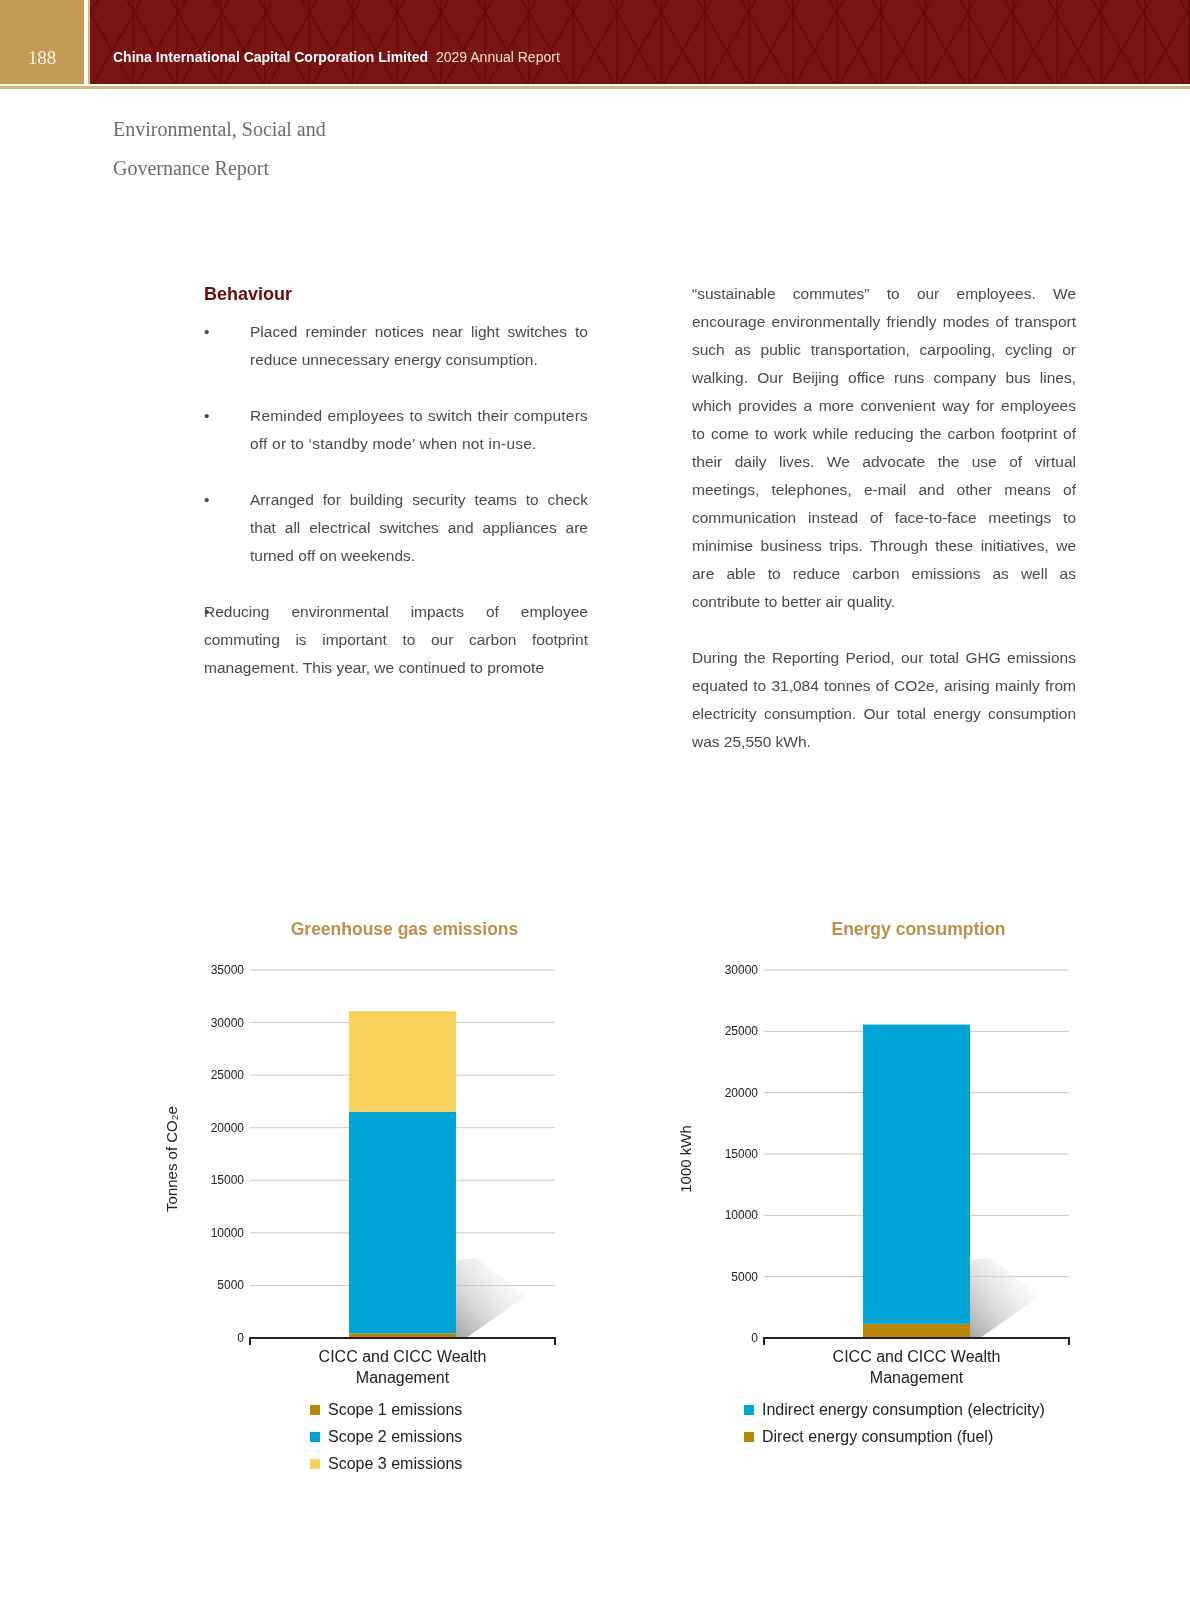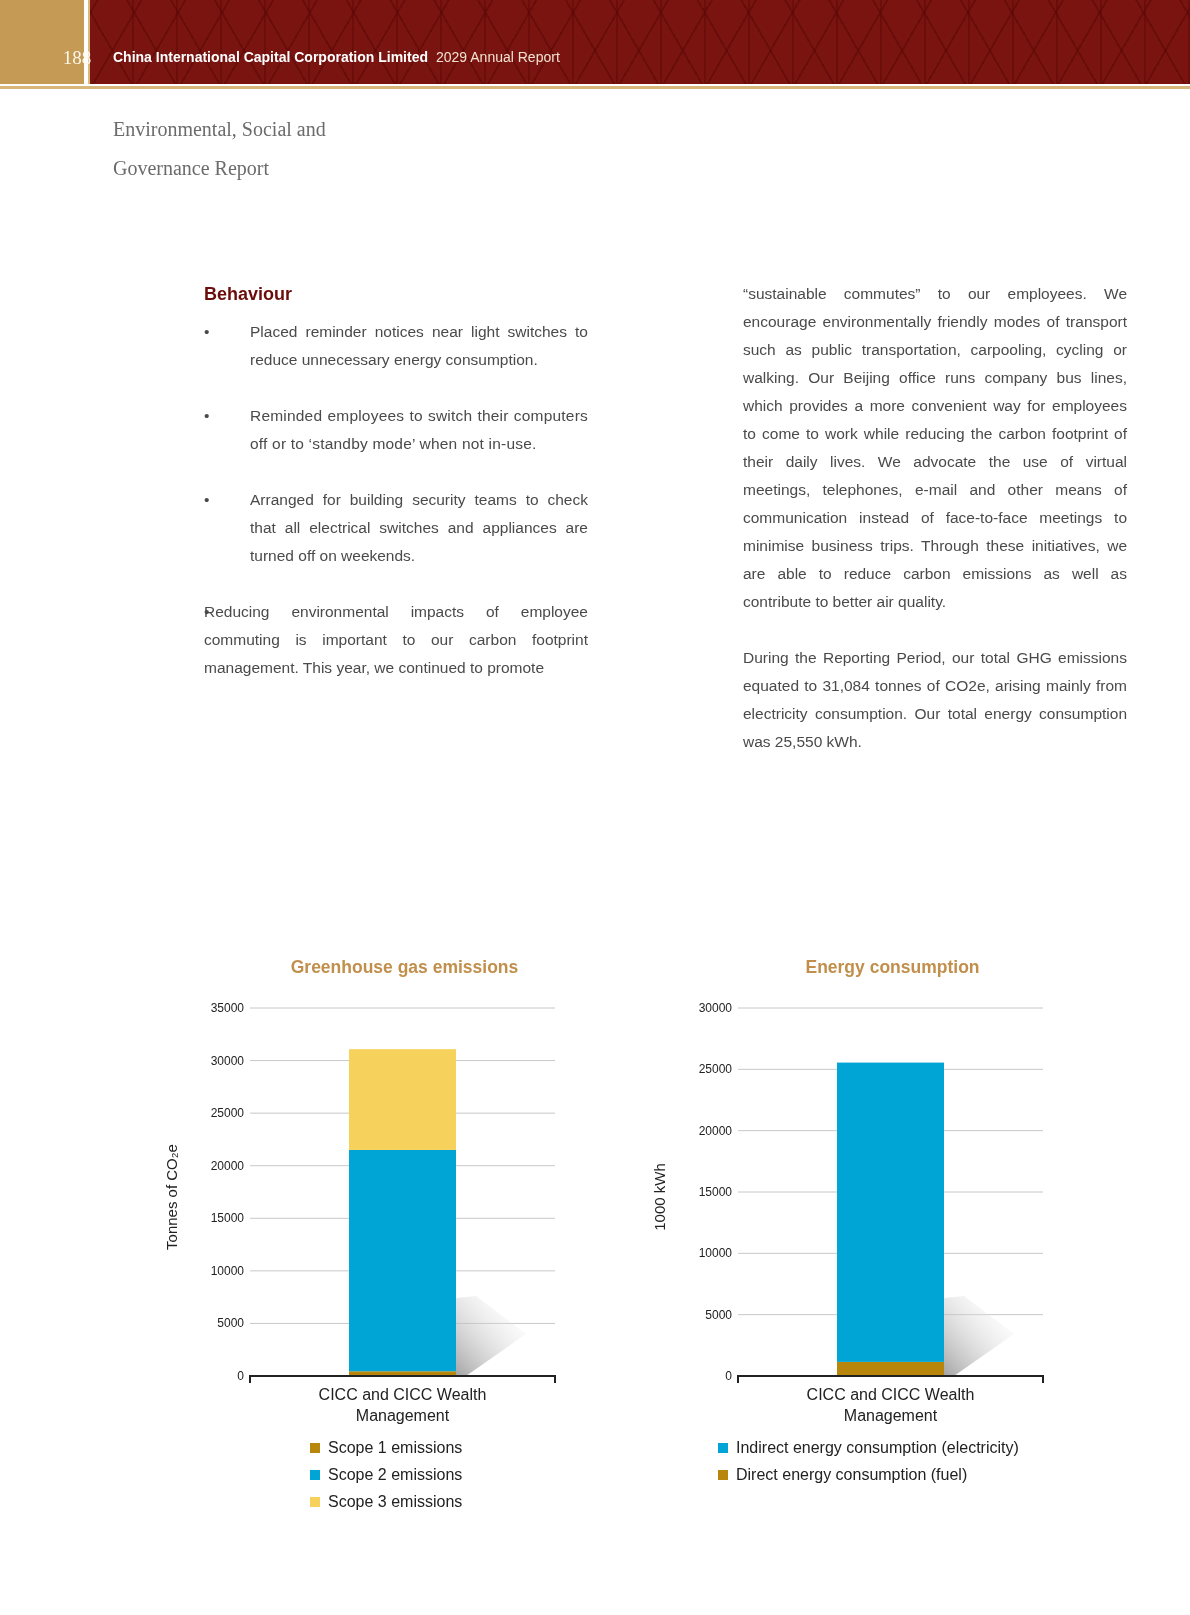--- a/index.html
+++ b/index.html
@@ -31,53 +31,53 @@
   }
   .company b { font-weight: bold; }
   .company .yr { font-weight: normal; color: #f3e2d2; margin-left: 8px; }
 
   .doc-title {
     position: absolute; left: 113px; top: 110px; width: 500px;
     font-family: "Liberation Serif", serif; font-size: 20px; line-height: 39px; color: #6b6b6b;
   }
 
   .col-left { position: absolute; left: 204px; top: 280px; width: 384px; }
-  .col-right { position: absolute; left: 743px; top: 280px; width: 384px; }
+  .col-right { position: absolute; left: 692px; top: 280px; width: 384px; }
   .heading {
     color: #6b0e0b; font-weight: bold; font-size: 18px; line-height: 28px; margin: 0 0 10px 0;
   }
   .heading .l1 { letter-spacing: 3.2px; display:block; }
   .bullets { list-style: none; margin: 0; padding: 0; }
   .bullets li {
     position: relative; padding-left: 46px; margin-bottom: 28px;
     font-size: 15.5px; line-height: 28px; color: #4a4a4a; text-align: justify;
   }
   .bullets li .dot { position: absolute; left: 0; top: 0; width: 10px; }
   .para { font-size: 15.5px; line-height: 28px; color: #4a4a4a; text-align: justify; margin: 0 0 28px 0; }
 
-  .chart { position: absolute; top: 920px; margin-top: 38px; }
+  .chart { position: absolute; top: 920px; }
   .chart svg { overflow: visible; }
   .chart-title {
     font-weight: bold; font-size: 17.5px; fill: #c18f4b;
   }
   .tick { font-size: 12px; fill: #222; }
   .cat { font-size: 16px; fill: #222; }
   .ylab { font-size: 15px; fill: #222; }
   .legend-text { font-size: 16px; fill: #222; }
 </style>
 </head>
 <body>
 
 <div class="banner"></div>
 <div class="page-num-box"></div>
 <div class="sep-white"></div>
 <div class="sep-gold-v"></div>
 <div class="rule-white"></div>
 <div class="rule-gold"></div>
-<div class="page-num" style="width:84px;padding-left:35px;">188</div>
+<div class="page-num" style="width:84px;">188</div>
 <div class="company">
   <b>China International Capital Corporation Limited</b><span class="yr">2029 Annual Report</span>
 </div>
 
 <div class="doc-title">
   <div>Environmental, Social and</div>
   <div>Governance Report</div>
 </div>
 
 <div class="col-left">
@@ -133,21 +133,21 @@
       <text x="252.5" y="442" text-anchor="middle" class="cat">CICC  and CICC Wealth</text>
       <text x="252.5" y="463" text-anchor="middle" class="cat">Management</text>
       <rect x="160" y="485" width="10" height="10" fill="#b8860b"></rect>
       <text x="178" y="495" class="legend-text">Scope 1 emissions</text>
       <rect x="160" y="512" width="10" height="10" fill="#00a5d6"></rect>
       <text x="178" y="522" class="legend-text">Scope 2 emissions</text>
       <rect x="160" y="539" width="10" height="10" fill="#f6d25c"></rect>
       <text x="178" y="549" class="legend-text">Scope 3 emissions</text>
     </svg>
 </div>
-<div class="chart" id="chart-energy" style="left:638px;">
+<div class="chart" id="chart-energy" style="left:664px;">
   <svg id="svg-energy" width="440" height="560">
       <defs>
         <linearGradient id="energy-shadow" x1="0" y1="1" x2="1" y2="0">
           <stop offset="0" stop-color="#9a9a9a" stop-opacity="0.9"></stop>
           <stop offset="1" stop-color="#ffffff" stop-opacity="0"></stop>
         </linearGradient>
       </defs>
       <text x="254.5" y="15" text-anchor="middle" class="chart-title">Energy consumption</text>
       <text x="94" y="422" text-anchor="end" class="tick">0</text>
       <line x1="100" x2="405" y1="356.6666666666667" y2="356.6666666666667" stroke="#c8c8c8" stroke-width="1"></line>

